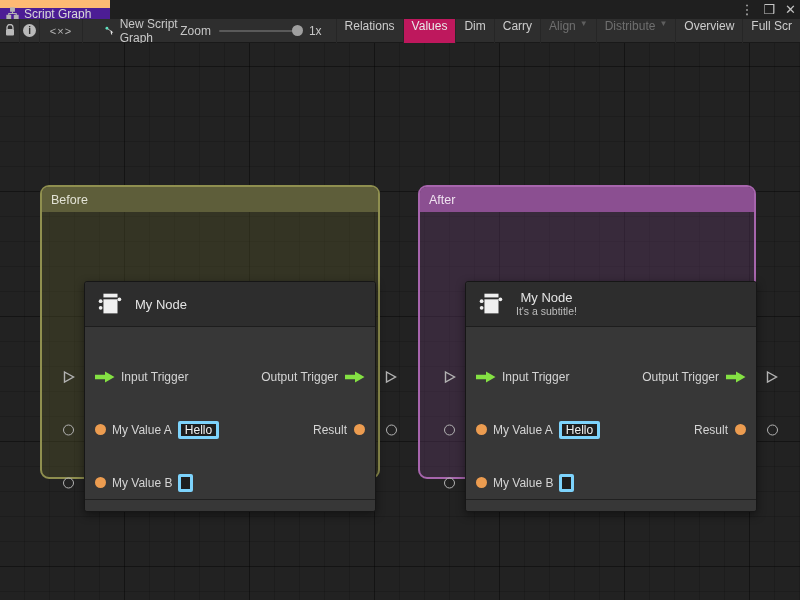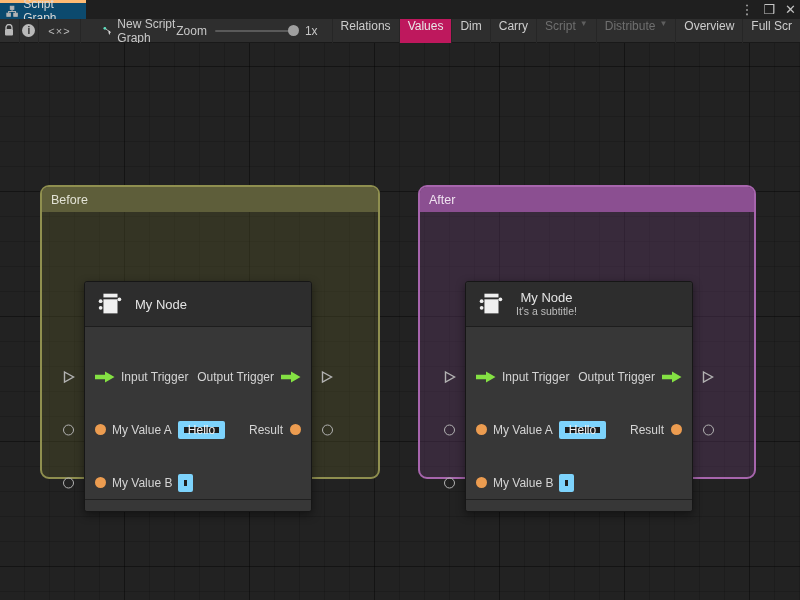--- a/index.html
+++ b/index.html
@@ -2,22 +2,22 @@
 <html><head>
 <meta charset="utf-8">
 <style>
   * { margin:0; padding:0; box-sizing:border-box; }
   html,body { width:800px; height:600px; overflow:hidden; background:#191919;
               font-family:"Liberation Sans", sans-serif; }
   .app { position:relative; width:800px; height:600px; }
 
   
   .tabbar { position:absolute; left:0; top:0; width:800px; height:19px; background:#1f1f1f; }
-  .tab { position:absolute; left:0; top:0; width:86px; height:19px; background:#0c4a6e;
-         border-top:3px solid #fdba74; display:flex; align-items:center; gap:5px; padding-left:6px; }
+  .tab { position:absolute; left:0; top:0; width:110px; height:19px; background:#4c1d95;
+         border-top:8px solid #fdba74; display:flex; align-items:center; gap:5px; padding-left:6px; }
   .tab-label { color:#d8d8d8; font-size:12px; }
   .win-controls { position:absolute; right:4px; top:0; height:19px; display:flex; align-items:center; gap:10px;
                   color:#c4c4c4; font-size:13px; }
   .win-controls span { cursor:default; line-height:19px; }
 
   
   .toolbar { position:absolute; left:0; top:19px; width:800px; height:24px; background:#2e2e2e;
              border-bottom:1px solid #191919; display:flex; align-items:center; color:#c6c6c6; font-size:12px; }
   .tb-icon-btn { height:24px; display:flex; align-items:center; justify-content:center;
                  border-right:1px solid #262626; }
@@ -52,34 +52,34 @@
   .group { position:absolute; top:142px; width:340px; height:294px; border-radius:9px;
            border:2px solid; }
   .group-header { height:25px; border-radius:6px 6px 0 0; display:flex; align-items:center;
                   padding-left:9px; font-size:12.5px; }
   .group.before { left:40px; border-color:#8f8f4f; background:rgba(78,78,40,0.42); }
   .group.before .group-header { background:#5e5e3a; color:#e3e3d6; }
   .group.after { left:418px; width:338px; border-color:#a765ad; background:rgba(90,55,98,0.40); }
   .group.after .group-header { background:#8b4f91; color:#efe2ef; }
 
   
-  .node { position:absolute; top:238px; width:228px; background:#373737; border:1px solid #161616;
+  .node { position:absolute; top:238px; width:292px; background:#373737; border:1px solid #161616;
           border-radius:3px; box-shadow:0 3px 10px rgba(0,0,0,0.45); }
   .node.n-before { left:84px; }
   .node.n-after  { left:465px; }
   .node-header { height:45px; background:#2d2d2d; border-bottom:1px solid #1d1d1d; border-radius:3px 3px 0 0;
                  display:flex; align-items:center; gap:10px; padding-left:10px; }
   .node-title { color:#e4e4e4; font-size:13px; line-height:15px; }
   .node-subtitle { color:#bdbdbd; font-size:10.5px; line-height:13px; }
   .node-body { padding:7px 0 6px 0; }
   .node-row { position:relative; height:21px; display:flex; align-items:center; gap:6px; padding:0 10px;margin-top:32px; }
   .port-label { color:#d4d4d4; font-size:12px; white-space:nowrap; }
   .row-right { margin-left:auto; display:flex; align-items:center; gap:7px; }
   .value-dot { width:11px; height:11px; border-radius:50%; background:#ec9c50; }
-  .value-field { min-width:13px; height:18px; background:#1e1e1e; border:6px solid #7dd3fc; border-radius:2px;
+  .value-field { min-width:13px; height:18px; background:#1e1e1e; border:3px solid #7dd3fc; border-radius:2px;
                  color:#f0f0f0; font-size:12px; padding:0 4px; display:flex; align-items:center; }
   .value-field.empty { width:15px; padding:0; }
   .ext { position:absolute; top:50%; transform:translateY(-50%); display:flex; }
   .ext.left { left:-22px; }  .ext.right { right:-22px; }
   .ext-circle { width:11px; height:11px; border:1.4px solid #b2b2b2; border-radius:50%; }
   .node-footer { height:12px; background:#373737; border-top:1px solid #202020; border-radius:0 0 3px 3px; }
 </style>
 </head>
 <body>
 
@@ -142,21 +142,21 @@
       <div class="tb-btn active">
         <span>Values</span>
       </div>
       <div class="tb-btn">
         <span>Dim</span>
       </div>
       <div class="tb-btn">
         <span>Carry</span>
       </div>
       <div class="tb-btn disabled">
-        <span>Script</span>
+        <span>Align</span>
         <span class="dd-arrow">▼</span>
       </div>
       <div class="tb-btn disabled">
         <span>Distribute</span>
         <span class="dd-arrow">▼</span>
       </div>
       <div class="tb-btn">
         <span>Overview</span>
       </div>
       <div class="tb-btn">

